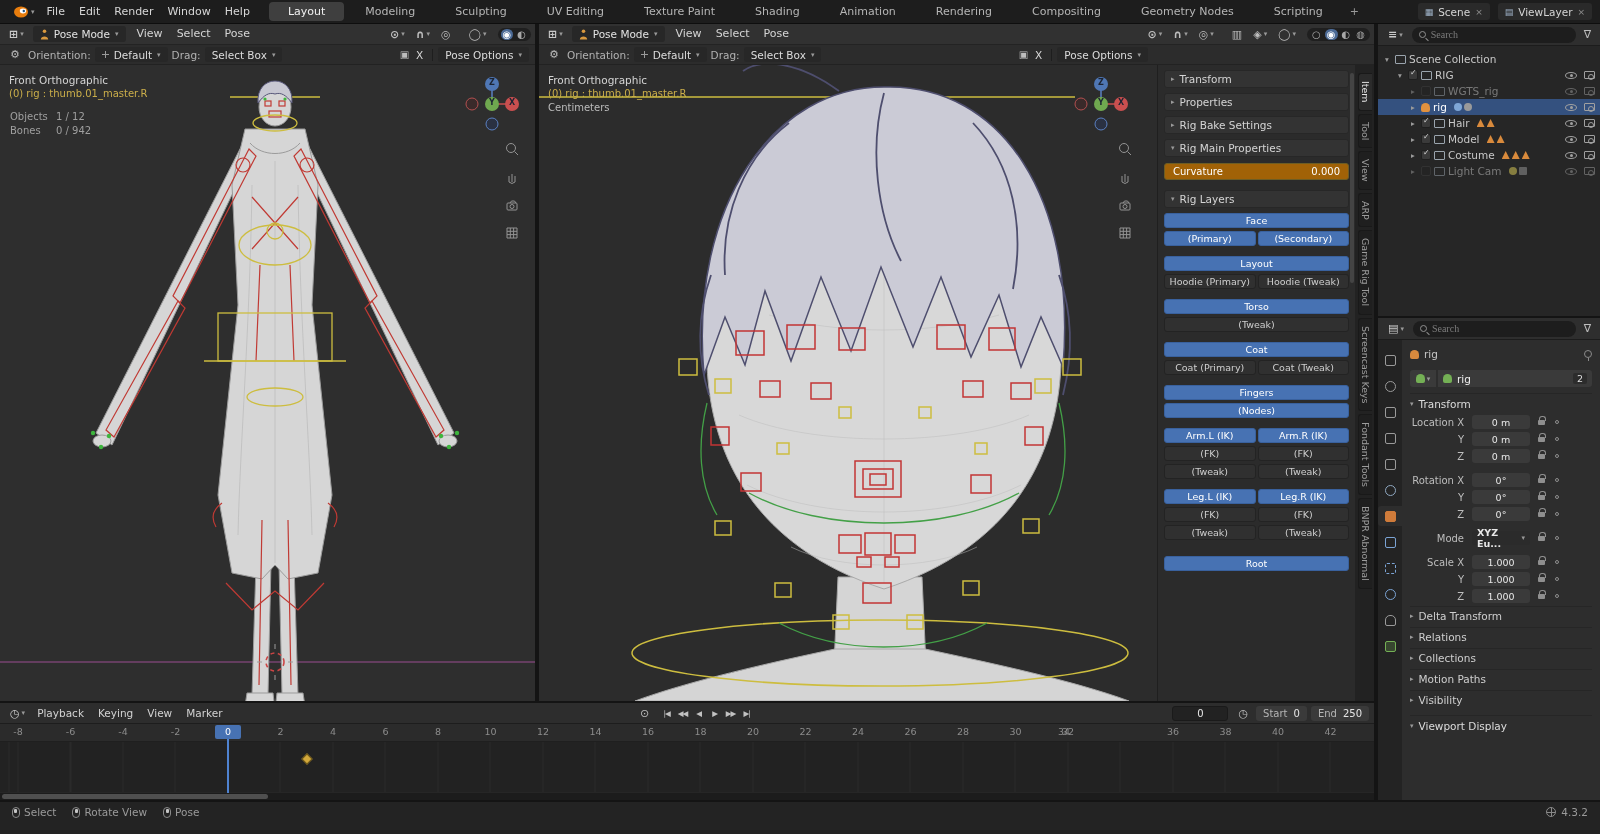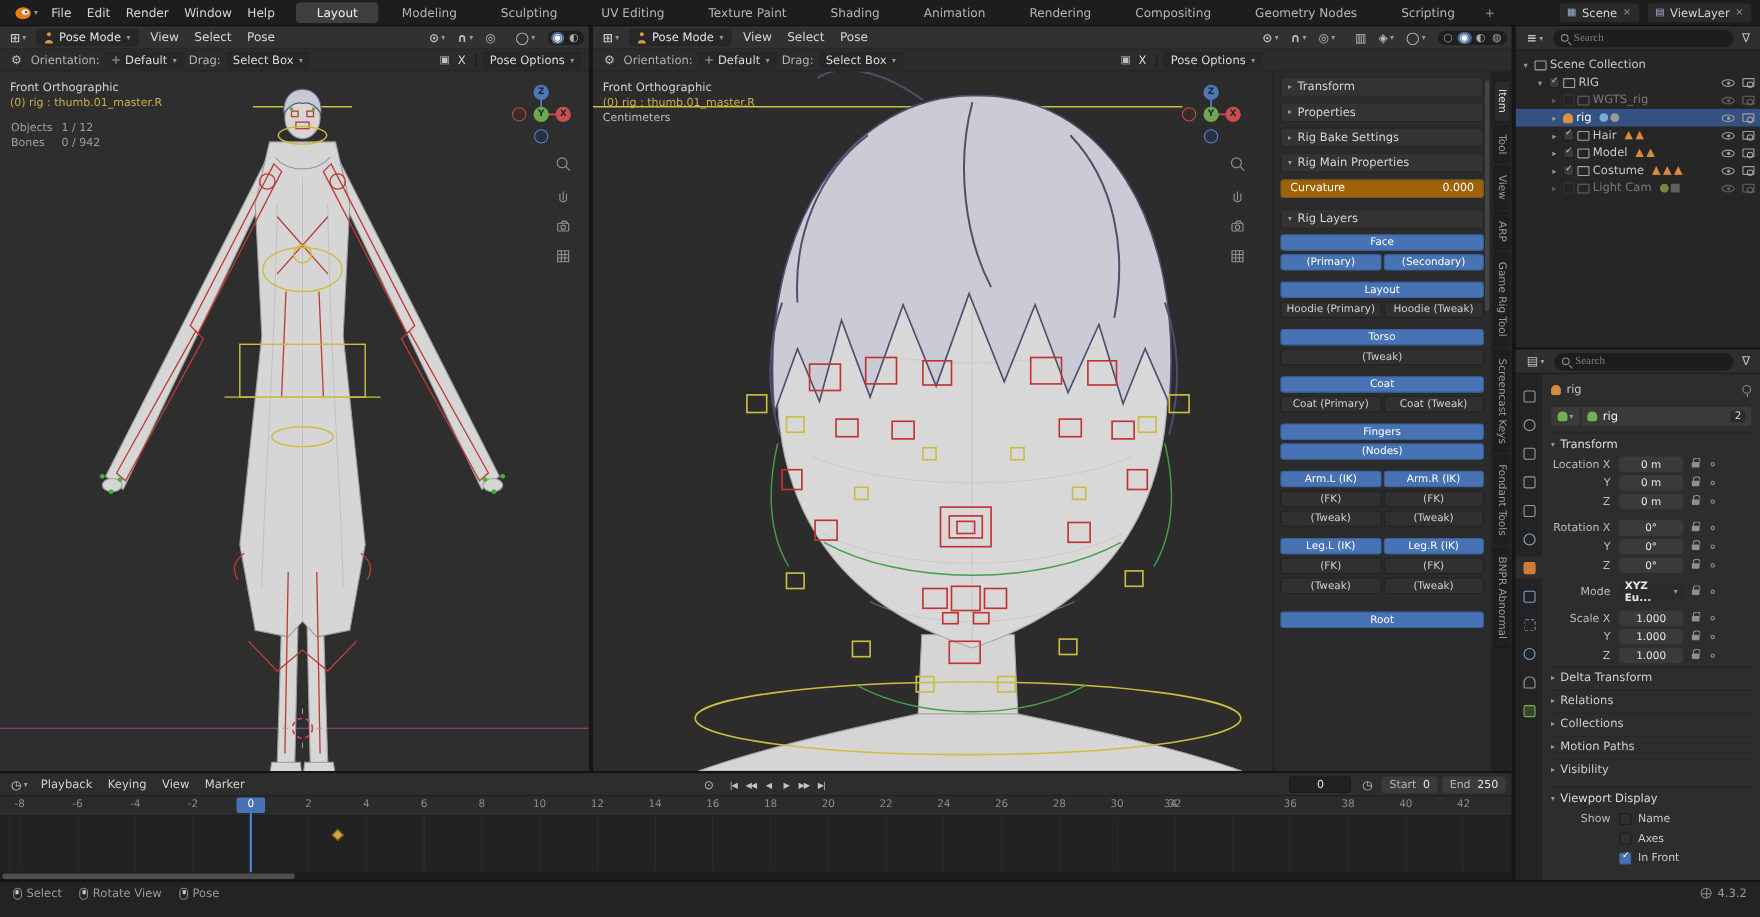--- a/index.html
+++ b/index.html
@@ -1052,40 +1052,20 @@
             </div>
             <div class="pr-cpanel">
               <i class="car">▸</i>
               <span>Visibility</span>
             </div>
           </div>
         <div class="panel-title">
             <i class="car">▾</i>
             <span>Viewport Display</span>
           </div>
-        <div>
-
-            <div class="vd-row">
-              <span class="pf-label">Show</span>
-              <span class="cb"></span>
-              <span class="cb-label">Name</span>
-            </div>
-
-            <div class="vd-row">
-              <span class="pf-label"></span>
-              <span class="cb"></span>
-              <span class="cb-label">Axes</span>
-            </div>
-
-            <div class="vd-row">
-              <span class="pf-label"></span>
-              <span class="cb checked"></span>
-              <span class="cb-label">In Front</span>
-            </div>
-          </div>
       </div>
     </div>
   </div>
 
   <div class="timeline">
     <div class="tl-header">
       <span class="ed-icon">
           <b>◷</b>
           <i class="car">▾</i>
         </span>

